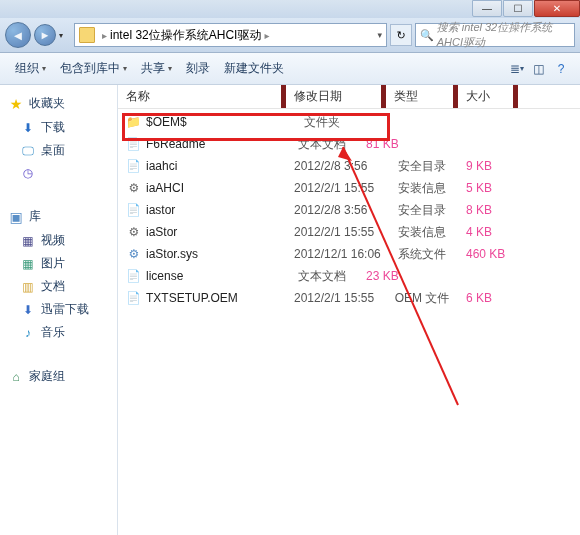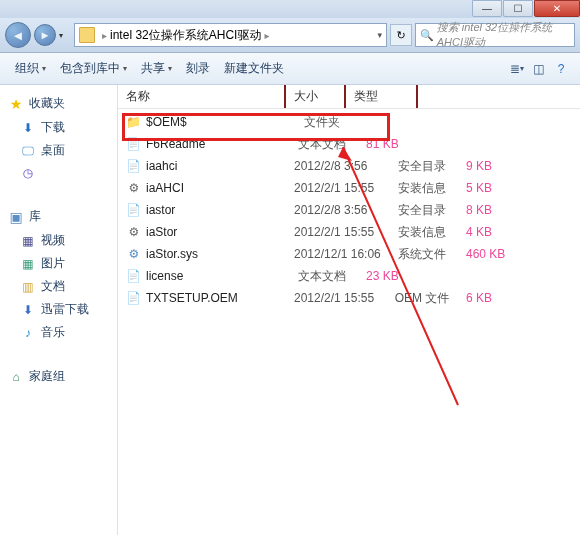--- a/index.html
+++ b/index.html
@@ -46,21 +46,21 @@
 .ico-vid { color: #4a4a8a; }
 .ico-pic { color: #3a9a7a; }
 .ico-doc { color: #d4a940; }
 .ico-thunder { color: #3a6fc7; }
 .ico-music { color: #2a8fc7; }
 .ico-home { color: #3a8a5a; }
 .side-spacer { height: 20px; }
 
 .content { flex: 1; background: #fff; position: relative; }
 .col-headers { display: flex; height: 24px; border-bottom: 1px solid #e5e5e5; font-size: 12px; color: #333; align-items: center; }
-.col { padding: 0 8px; border-right: 2px solid #7f1d1d; height: 100%; display: flex; align-items: center; }
+.col { padding: 0 8px; border-right: 5px solid #7f1d1d; height: 100%; display: flex; align-items: center; }
 .col-name { width: 168px; }
 .col-date { width: 100px; }
 .col-type { width: 72px; }
 .col-size { width: 60px; }
 
 .rows { padding-top: 2px; }
 .row { display: flex; height: 22px; font-size: 12px; align-items: center; color: #222; }
 .cell { padding: 0 8px; overflow: hidden; white-space: nowrap; }
 .cell-name { width: 168px; display: flex; align-items: center; gap: 4px; }
 .cell-date { width: 100px; color: #555; }
@@ -174,22 +174,23 @@
     <div class="side-spacer"></div>
     <div class="side-group-header">
       <span class="mini-ico ico-home">⌂</span>
       <span>家庭组</span>
     </div>
   </div>
 
   <div class="content">
     <div class="col-headers">
       <div class="col col-name">名称</div>
+      <div class="col col-date">修改日期</div>
+      <div class="col col-type">类型</div>
       <div class="col col-size">大小</div>
-      <div class="col col-type">类型</div>
     </div>
     <div class="rows" id="rows">
         <div class="row">
           <div class="cell cell-name">
             <span class="file-ico folder">📁</span>
             <span>$OEM$</span>
           </div>
           <div class="cell cell-type">文件夹</div>
           <div class="cell cell-size"></div>
         </div>

